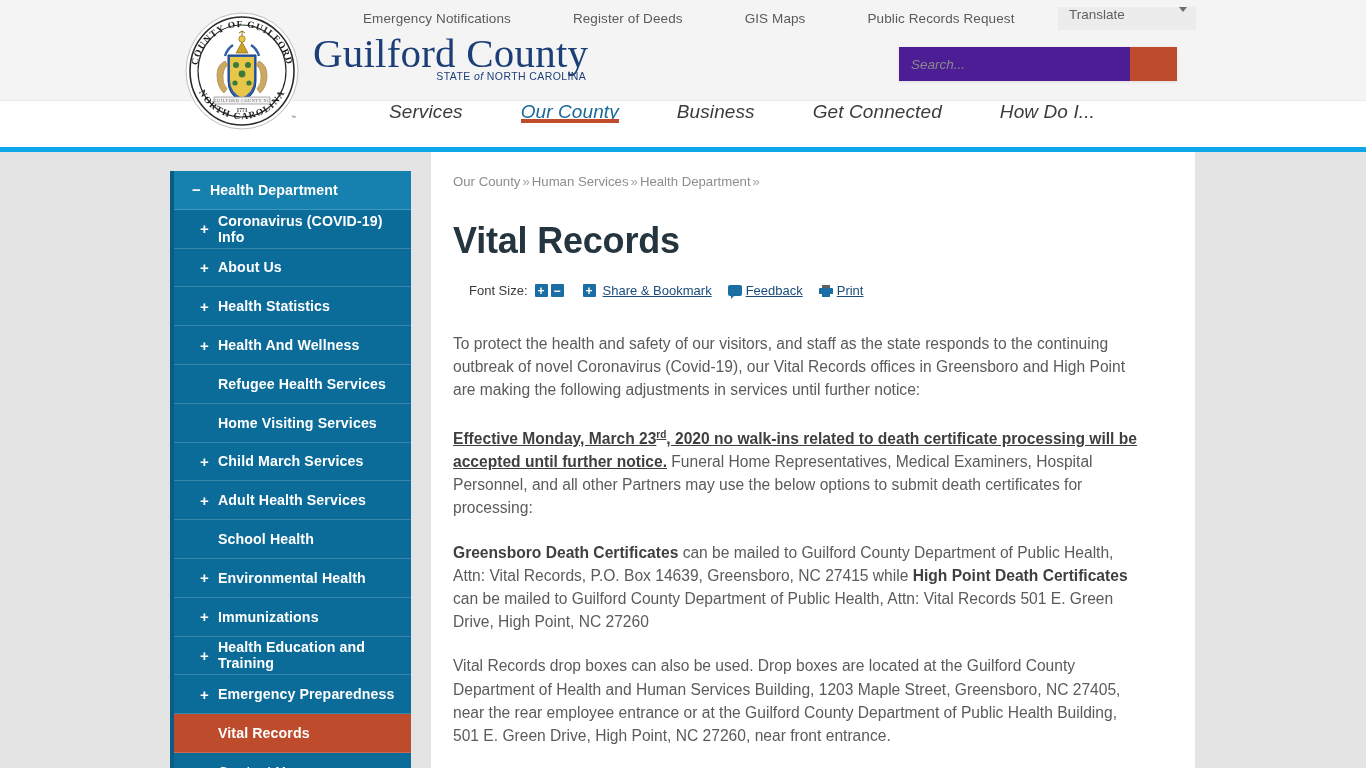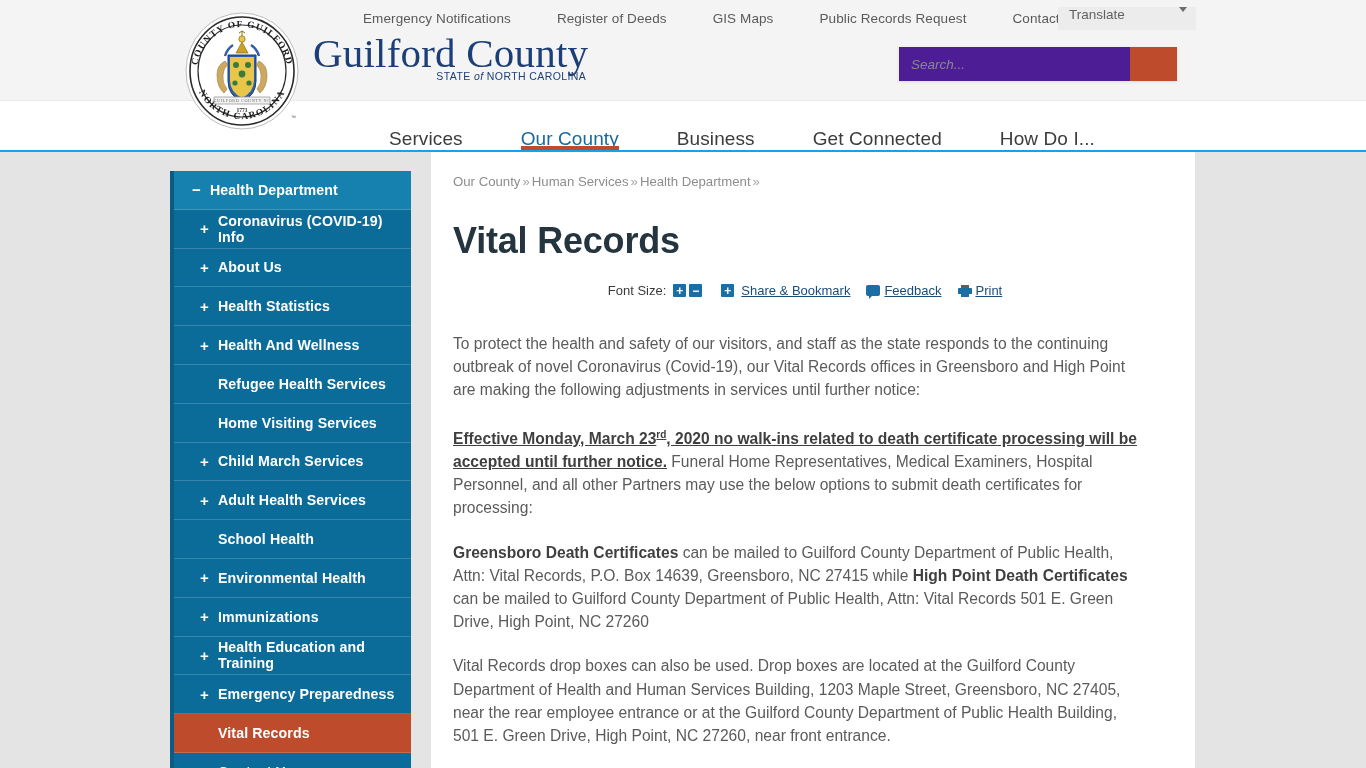--- a/index.html
+++ b/index.html
@@ -23,21 +23,21 @@
     height: 100px;
     background: #f4f4f4;
     border-bottom: 1px solid #ebebeb;
   }
   .utility-nav {
     position: absolute;
     top: 11px;
     left: 340px;
     display: flex;
     align-items: center;
-    gap: 0;
+    gap: 16px;
   }
   .utility-link {
     color: #5a5a5a;
     font-size: 13.5px;
     text-decoration: none;
     padding: 0 23px;
     white-space: nowrap;
     letter-spacing: .1px;
   }
 
@@ -127,24 +127,25 @@
     background: #bd4b2c;
     border: none;
     cursor: pointer;
   }
 
   
   .mainnav {
     height: 51px;
     background: #ffffff;
     display: flex;
-    align-items: flex-end;
+    align-items: flex-start;
     padding-left: 360px;
     box-sizing: border-box;
-    border-bottom: 2px solid #0ea5e9;
+    border-bottom: 5px solid #0ea5e9;
+    font-style: italic;
   }
   .nav-item {
     position: relative;
     display: flex;
     align-items: center;
     padding: 0 29px;
     font-size: 19px;
     color: #3c3c3c;
     text-decoration: none;
     white-space: nowrap;
@@ -240,21 +241,21 @@
     color: #24353f;
     font-weight: 700;
     margin: 31px 0 0 0;
     letter-spacing: -.2px;
   }
 
   
   .toolrow {
     display: flex;
     align-items: center;
-    justify-content: center;
+    justify-content: flex-start;
     gap: 0;
     margin: 21px 0 12px 0;
     font-size: 13px;
     color: #3a3a3a;
   }
   .toolrow .tr-group {
     display: flex;
     align-items: center;
     margin-left: 16px;
   }

